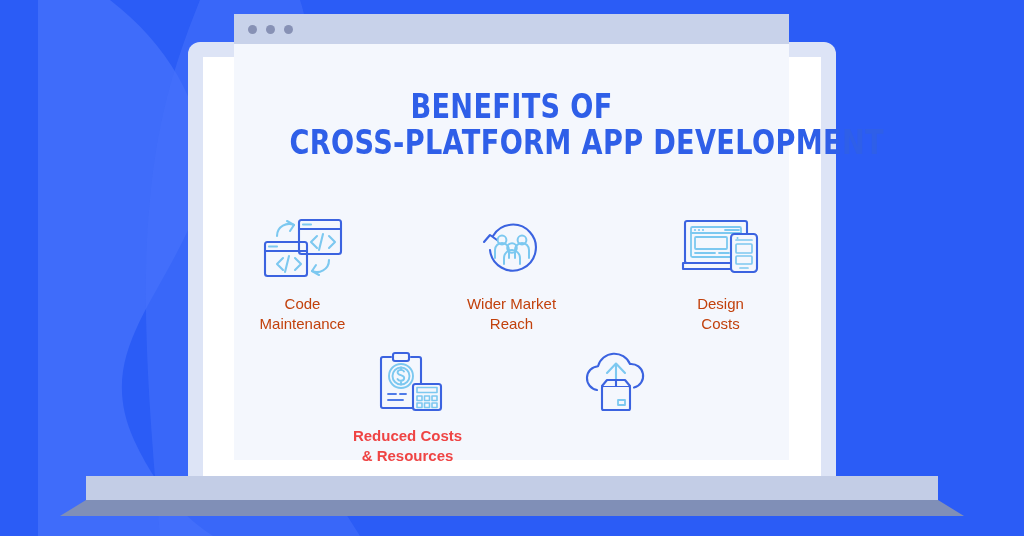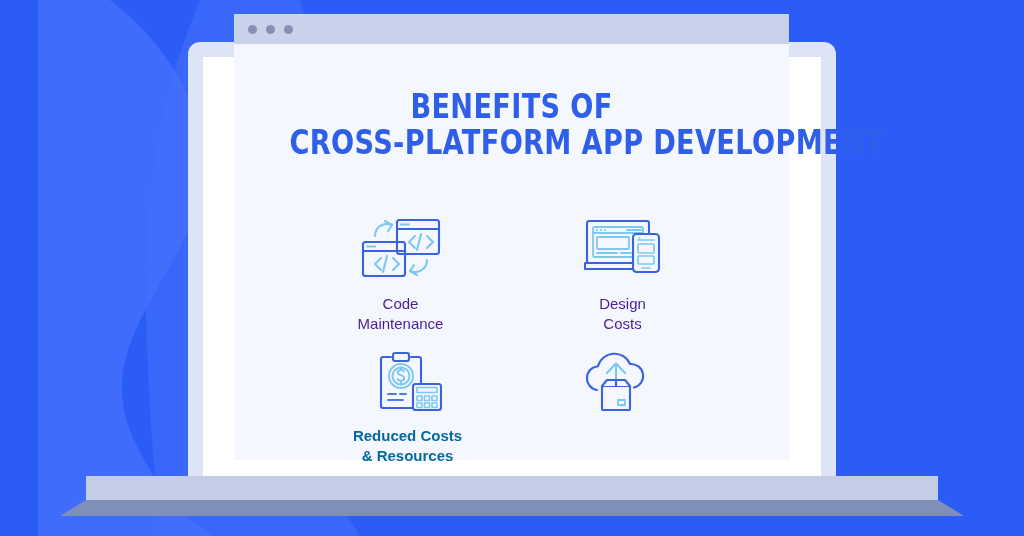--- a/index.html
+++ b/index.html
@@ -87,24 +87,24 @@
     position:absolute;left:0;right:0;display:flex;justify-content:center;
   }
   .row-top{top:172px;gap:72px;}
   .row-bottom{top:306px;gap:38px;}
 
   .benefit{
     width:150px;display:flex;flex-direction:column;align-items:center;
   }
   .benefit .ico{height:64px;display:flex;align-items:flex-end;justify-content:center;}
   .benefit .caption{
-    margin-top:14px;text-align:center;color:#0369a1;
+    margin-top:14px;text-align:center;color:#ef4444;
     font-size:15px;line-height:1.32;font-weight:bold;
   }
-  .row-top .benefit .caption{font-weight:normal;color:#4c1d95;}
+  .row-top .benefit .caption{font-weight:normal;color:#c2410c;}
   .row-bottom .benefit{width:170px;}
   .row-bottom .benefit .caption{margin-top:12px;}
 </style>
 </head>
 <body>
 
 <svg id="bg-wave" viewBox="0 0 1024 536" preserveAspectRatio="none">
   <rect x="0" y="0" width="1024" height="536" fill="#2b5cf6"></rect>
   <path d="M72,0 C150,60 188,150 150,230 C112,312 60,360 96,440 C120,492 150,520 175,536 L0,536 L0,0 Z" fill="#3f6cfa" transform="translate(38,0)"></path>
   <path d="M300,0 C330,90 270,180 255,270 C240,360 300,440 360,536 L160,536 C150,420 140,300 150,200 C158,110 180,50 200,0 Z" fill="#4571fb" opacity="0.55"></path>
@@ -157,20 +157,42 @@
                   <polyline points="58,59 51,55 55,49"></polyline>
                 </g>
               </svg>
             </div>
             <div class="caption">
               <span>Code</span><br>
               <span>Maintenance</span>
             </div>
           </div>
 
+          <div class="benefit">
+            <div class="ico">
+              <svg width="64" height="64" viewBox="0 0 64 64">
+                <g fill="none" stroke="#3b63e0" stroke-width="2.1" stroke-linecap="round" stroke-linejoin="round">
+                  <path d="M13,20 A23,23 0 1 1 10,34"></path>
+                  <polyline points="4,26 10,19 17,24"></polyline>
+                </g>
+                <g fill="none" stroke="#7cc8f0" stroke-width="2" stroke-linecap="round" stroke-linejoin="round">
+                  <circle cx="22" cy="24" r="4.4"></circle>
+                  <path d="M15,42 L15,34 a7,7 0 0 1 14,0 L29,42"></path>
+                  <circle cx="42" cy="24" r="4.4"></circle>
+                  <path d="M35,42 L35,34 a7,7 0 0 1 14,0 L49,42"></path>
+                  <circle cx="32" cy="32" r="4.8"></circle>
+                  <path d="M24,48 L24,42 a8,8 0 0 1 16,0 L40,48"></path>
+                </g>
+              </svg>
+            </div>
+            <div class="caption">
+              <span>Wider Market</span><br>
+              <span>Reach</span>
+            </div>
+          </div>
 
           <div class="benefit">
             <div class="ico">
               <svg width="80" height="64" viewBox="0 0 80 64">
                 <g fill="none" stroke="#3b63e0" stroke-width="2.1" stroke-linecap="round" stroke-linejoin="round">
                   <rect x="4" y="5" width="62" height="42" rx="2"></rect>
                   <path d="M2,47 L68,47 L68,53 L2,53 Z"></path>
                 </g>
                 <g fill="none" stroke="#7cc8f0" stroke-width="1.8" stroke-linecap="round" stroke-linejoin="round">
                   <rect x="10" y="11" width="50" height="30" rx="1.5"></rect>

